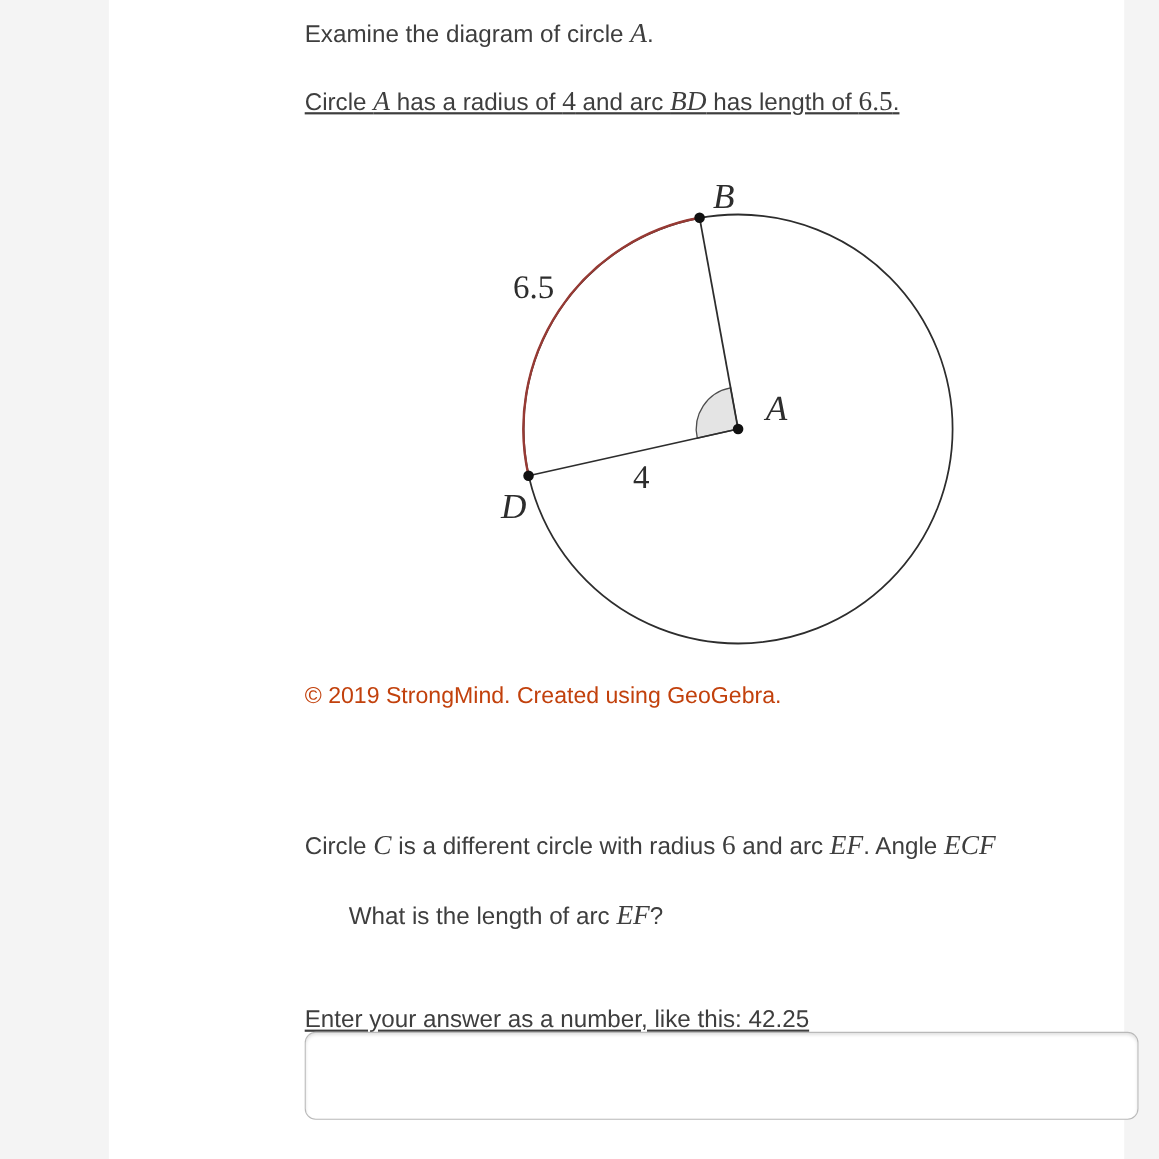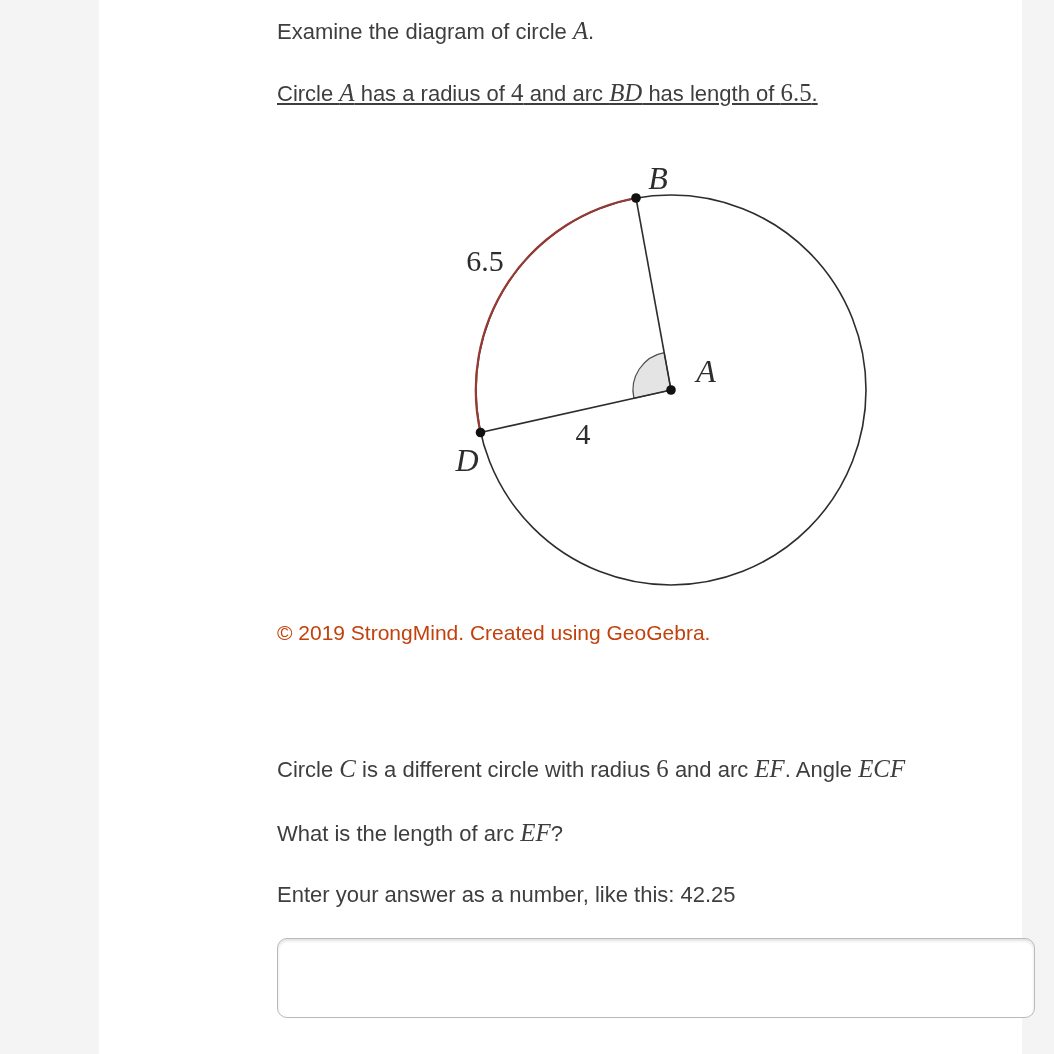--- a/index.html
+++ b/index.html
@@ -84,23 +84,23 @@
     <text x="154" y="296" text-anchor="middle" class="numlabel">4</text>
     <text x="56" y="123" text-anchor="middle" class="numlabel" fill="#c23b34">6.5</text>
   </svg>
 
   <div class="attribution">© 2019 StrongMind. Created using GeoGebra.</div>
 
   <div class="para" style="top:714px;margin-top:36px;">
       <div><span class="seg-sans">Circle </span><span class="seg-it">C</span><span class="seg-sans"> is a different circle with radius </span><span class="seg-num">6</span><span class="seg-sans"> and arc </span><span class="seg-it">EF</span><span class="seg-sans">. Angle </span><span class="seg-it">ECF</span></div>
     </div>
 
-  <div class="para" style="top:814px;">
+  <div class="para" style="top:814px;margin-left:40px;">
       <div><span class="seg-sans">What is the length of arc </span><span class="seg-it">EF</span><span class="seg-sans">?</span></div>
     </div>
 
-  <div class="para" style="top:876px;">
+  <div class="para" style="top:908px;text-decoration:underline;">
       <div><span class="seg-sans">Enter your answer as a number, like this: 42.25</span></div>
     </div>
 
   <input type="text" class="answer-box" placeholder="" style="">
 
 </div>
 
 </body></html>

